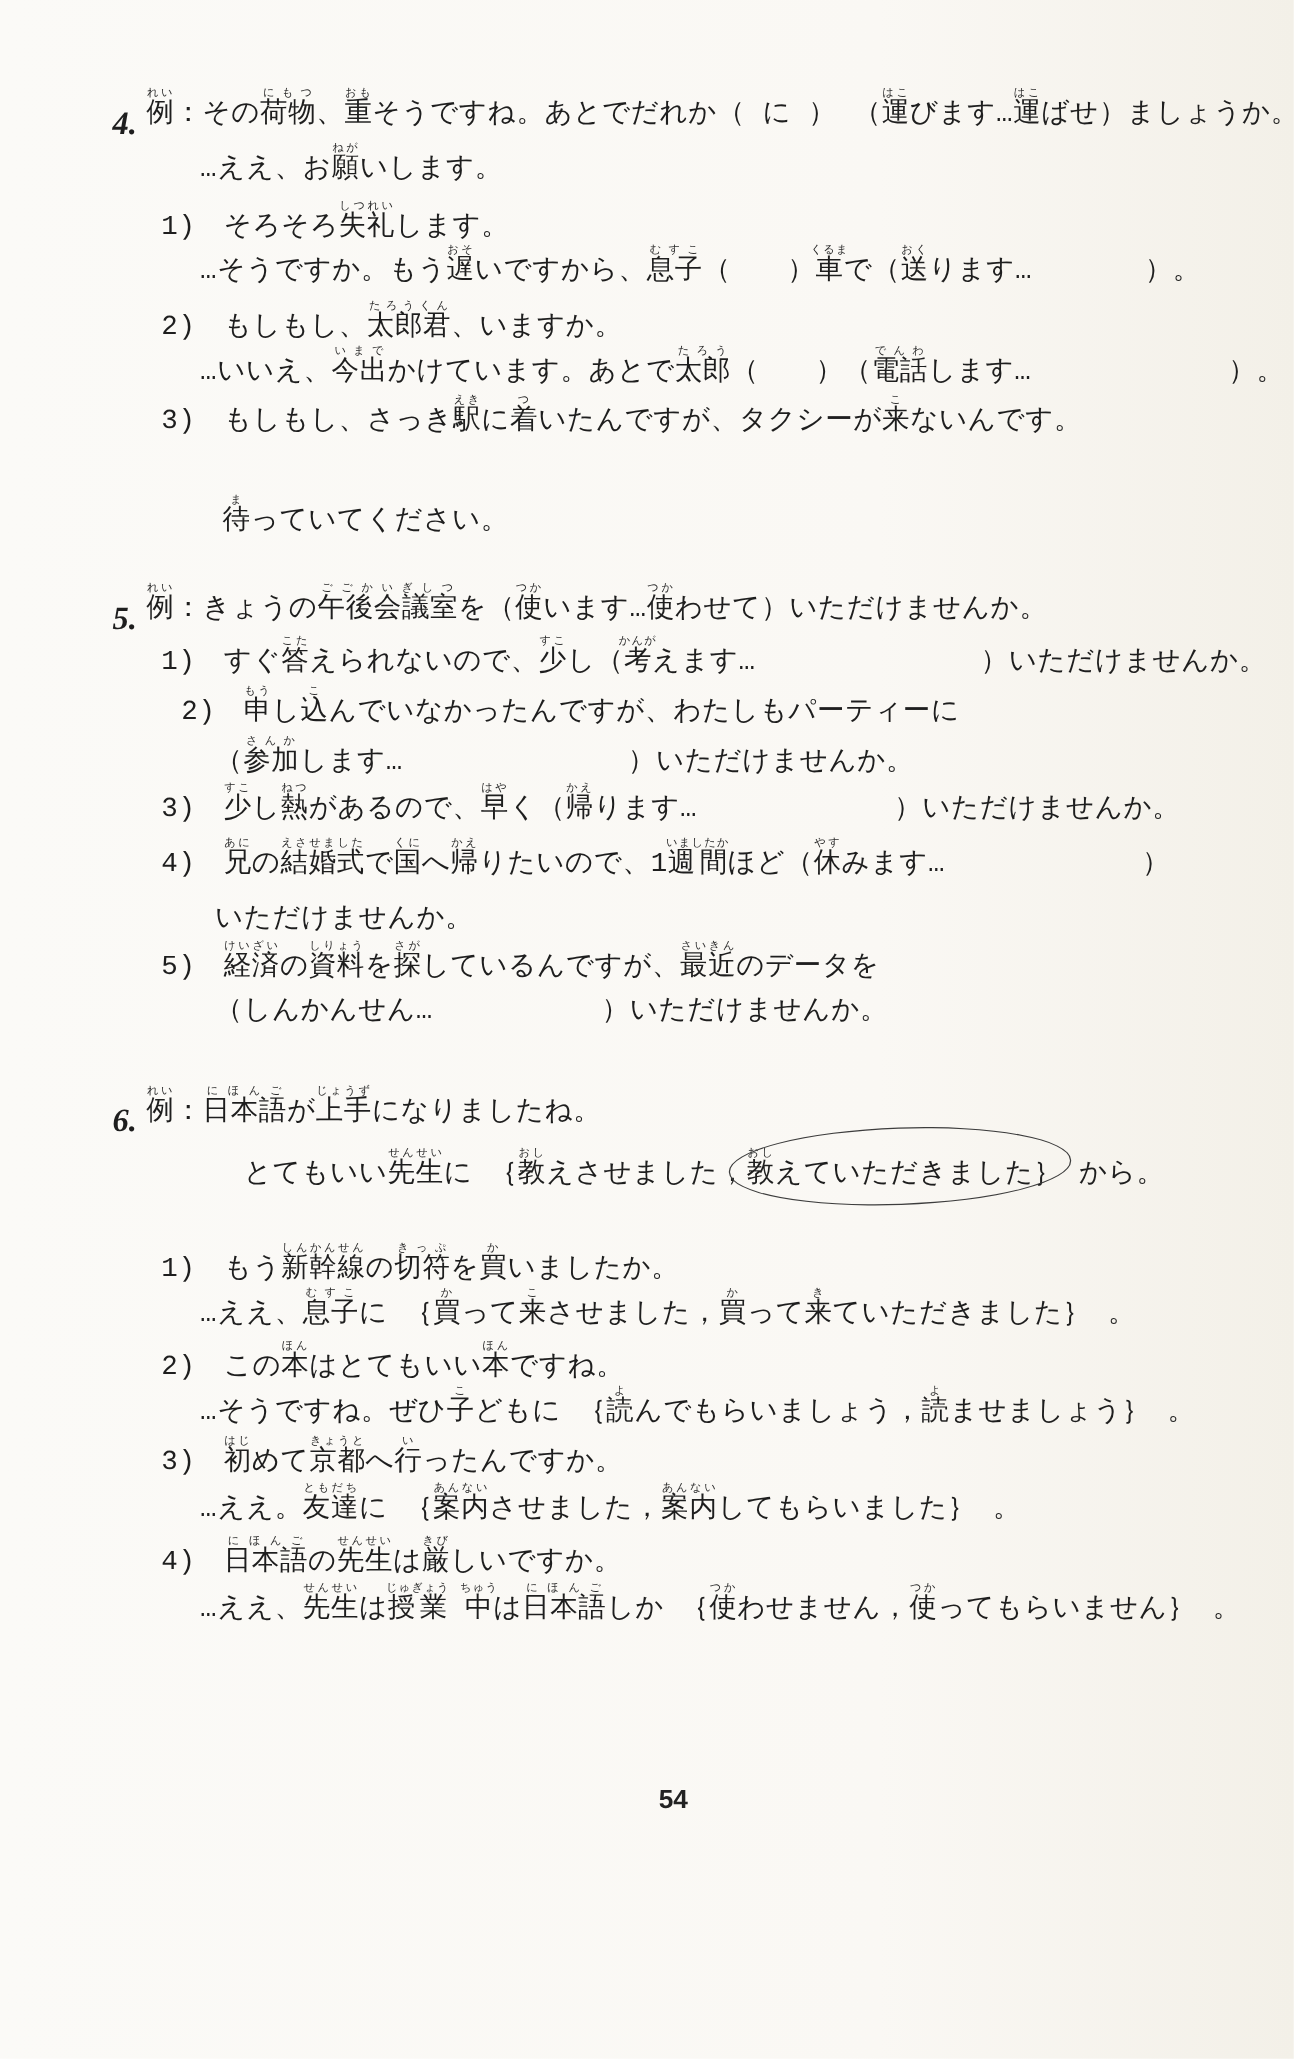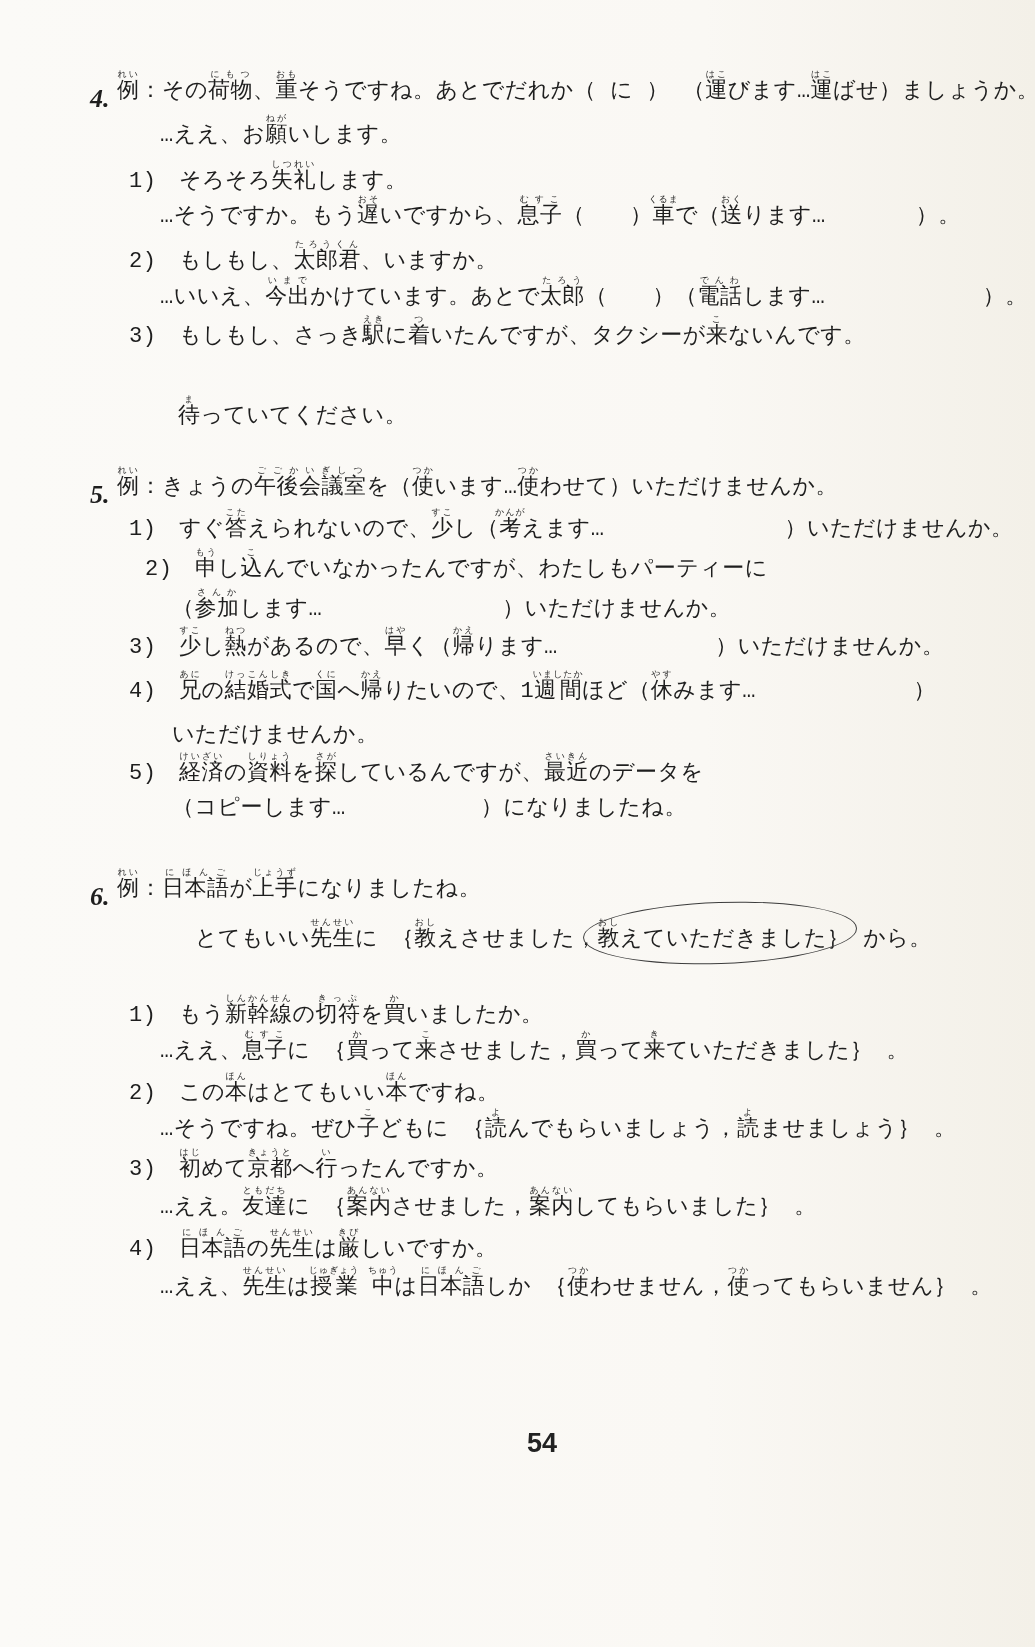--- a/index.html
+++ b/index.html
@@ -42,21 +42,21 @@
     left:-14px;right:-8px;top:-16px;bottom:-10px;
     border:1.6px solid #3d3d3d;
     border-radius:50%;
     transform:rotate(-2deg);
     pointer-events:none;
   }
   .page-number{
     position:absolute;
     font-family:"Liberation Sans","DejaVu Sans",sans-serif;
     font-weight:700;
-    font-size:27px;
+    font-size:21px;
     color:#222;
   }
 </style>
 </head>
 <body>
 
 <div class="page">
 
   <div class="sec-num" style="left:90px;top:84px">4.</div>
   <div class="line" style="left:117px;top:70px"><ruby>例<rt>れい</rt></ruby>：その<ruby>荷物<rt>にもつ</rt></ruby>、<ruby>重<rt>おも</rt></ruby>そうですね。あとでだれか（ に ） （<ruby>運<rt>はこ</rt></ruby>びます…<ruby>運<rt>はこ</rt></ruby>ばせ）ましょうか。</div>
@@ -67,24 +67,24 @@
   <div class="line" style="left:160px;top:276px">…いいえ、<ruby>今出<rt>いまで</rt></ruby>かけています。あとで<ruby>太郎<rt>たろう</rt></ruby>（　　）（<ruby>電話<rt>でんわ</rt></ruby>します…　　　　　　　）。</div>
   <div class="line" style="left:129px;top:315px">3)　もしもし、さっき<ruby>駅<rt>えき</rt></ruby>に<ruby>着<rt>つ</rt></ruby>いたんですが、タクシーが<ruby>来<rt>こ</rt></ruby>ないんです。</div>
   <div class="line" style="left:178px;top:395px"><ruby>待<rt>ま</rt></ruby>っていてください。</div>
 
   <div class="sec-num" style="left:90px;top:480px">5.</div>
   <div class="line" style="left:117px;top:466px"><ruby>例<rt>れい</rt></ruby>：きょうの<ruby>午後会議室<rt>ごごかいぎしつ</rt></ruby>を（<ruby>使<rt>つか</rt></ruby>います…<ruby>使<rt>つか</rt></ruby>わせて）いただけませんか。</div>
   <div class="line" style="left:129px;top:508px">1)　すぐ<ruby>答<rt>こた</rt></ruby>えられないので、<ruby>少<rt>すこ</rt></ruby>し（<ruby>考<rt>かんが</rt></ruby>えます…　　　　　　　　）いただけませんか。</div>
   <div class="line" style="left:145px;top:548px">2)　<ruby>申<rt>もう</rt></ruby>し<ruby>込<rt>こ</rt></ruby>んでいなかったんですが、わたしもパーティーに</div>
   <div class="line" style="left:172px;top:588px">（<ruby>参加<rt>さんか</rt></ruby>します…　　　　　　　　）いただけませんか。</div>
   <div class="line" style="left:129px;top:626px">3)　<ruby>少<rt>すこ</rt></ruby>し<ruby>熱<rt>ねつ</rt></ruby>があるので、<ruby>早<rt>はや</rt></ruby>く（<ruby>帰<rt>かえ</rt></ruby>ります…　　　　　　　）いただけませんか。</div>
-  <div class="line" style="left:129px;top:670px">4)　<ruby>兄<rt>あに</rt></ruby>の<ruby>結婚式<rt>けっこんしき</rt></ruby>で<ruby>国<rt>くに</rt></ruby>へ<ruby>帰<rt>かえ</rt></ruby>りたいので、1<ruby>週間<rt>いましたか</rt></ruby>ほど（<ruby>休<rt>やす</rt></ruby>みます…　　　　　　　）</div>
+  <div class="line" style="left:129px;top:670px">4)　<ruby>兄<rt>あに</rt></ruby>の<ruby>結婚式<rt>えさせました</rt></ruby>で<ruby>国<rt>くに</rt></ruby>へ<ruby>帰<rt>かえ</rt></ruby>りたいので、1<ruby>週間<rt>いましたか</rt></ruby>ほど（<ruby>休<rt>やす</rt></ruby>みます…　　　　　　　）</div>
   <div class="line" style="left:172px;top:722px">いただけませんか。</div>
   <div class="line" style="left:129px;top:752px">5)　<ruby>経済<rt>けいざい</rt></ruby>の<ruby>資料<rt>しりょう</rt></ruby>を<ruby>探<rt>さが</rt></ruby>しているんですが、<ruby>最近<rt>さいきん</rt></ruby>のデータを</div>
-  <div class="line" style="left:172px;top:795px">（コピーします…　　　　　　）になりましたね。</div>
+  <div class="line" style="left:172px;top:795px">（しんかんせん…　　　　　　）いただけませんか。</div>
 
   <div class="sec-num" style="left:90px;top:882px">6.</div>
   <div class="line" style="left:117px;top:868px"><ruby>例<rt>れい</rt></ruby>：<ruby>日本語<rt>にほんご</rt></ruby>が<ruby>上手<rt>じょうず</rt></ruby>になりましたね。</div>
   <div class="line" style="left:195px;top:918px"><span>とてもいい<ruby>先生<rt>せんせい</rt></ruby>に ｛<ruby>教<rt>おし</rt></ruby>えさせました，</span><span class="circled"><ruby>教<rt>おし</rt></ruby>えていただきました｝</span><span> から。</span></div>
   <div class="line" style="left:129px;top:994px">1)　もう<ruby>新幹線<rt>しんかんせん</rt></ruby>の<ruby>切符<rt>きっぷ</rt></ruby>を<ruby>買<rt>か</rt></ruby>いましたか。</div>
   <div class="line" style="left:160px;top:1030px">…ええ、<ruby>息子<rt>むすこ</rt></ruby>に ｛<ruby>買<rt>か</rt></ruby>って<ruby>来<rt>こ</rt></ruby>させました，<ruby>買<rt>か</rt></ruby>って<ruby>来<rt>き</rt></ruby>ていただきました｝ 。</div>
   <div class="line" style="left:129px;top:1072px">2)　この<ruby>本<rt>ほん</rt></ruby>はとてもいい<ruby>本<rt>ほん</rt></ruby>ですね。</div>
   <div class="line" style="left:160px;top:1108px">…そうですね。ぜひ<ruby>子<rt>こ</rt></ruby>どもに ｛<ruby>読<rt>よ</rt></ruby>んでもらいましょう，<ruby>読<rt>よ</rt></ruby>ませましょう｝ 。</div>
   <div class="line" style="left:129px;top:1148px">3)　<ruby>初<rt>はじ</rt></ruby>めて<ruby>京都<rt>きょうと</rt></ruby>へ<ruby>行<rt>い</rt></ruby>ったんですか。</div>
   <div class="line" style="left:160px;top:1186px">…ええ。<ruby>友達<rt>ともだち</rt></ruby>に ｛<ruby>案内<rt>あんない</rt></ruby>させました，<ruby>案内<rt>あんない</rt></ruby>してもらいました｝ 。</div>

